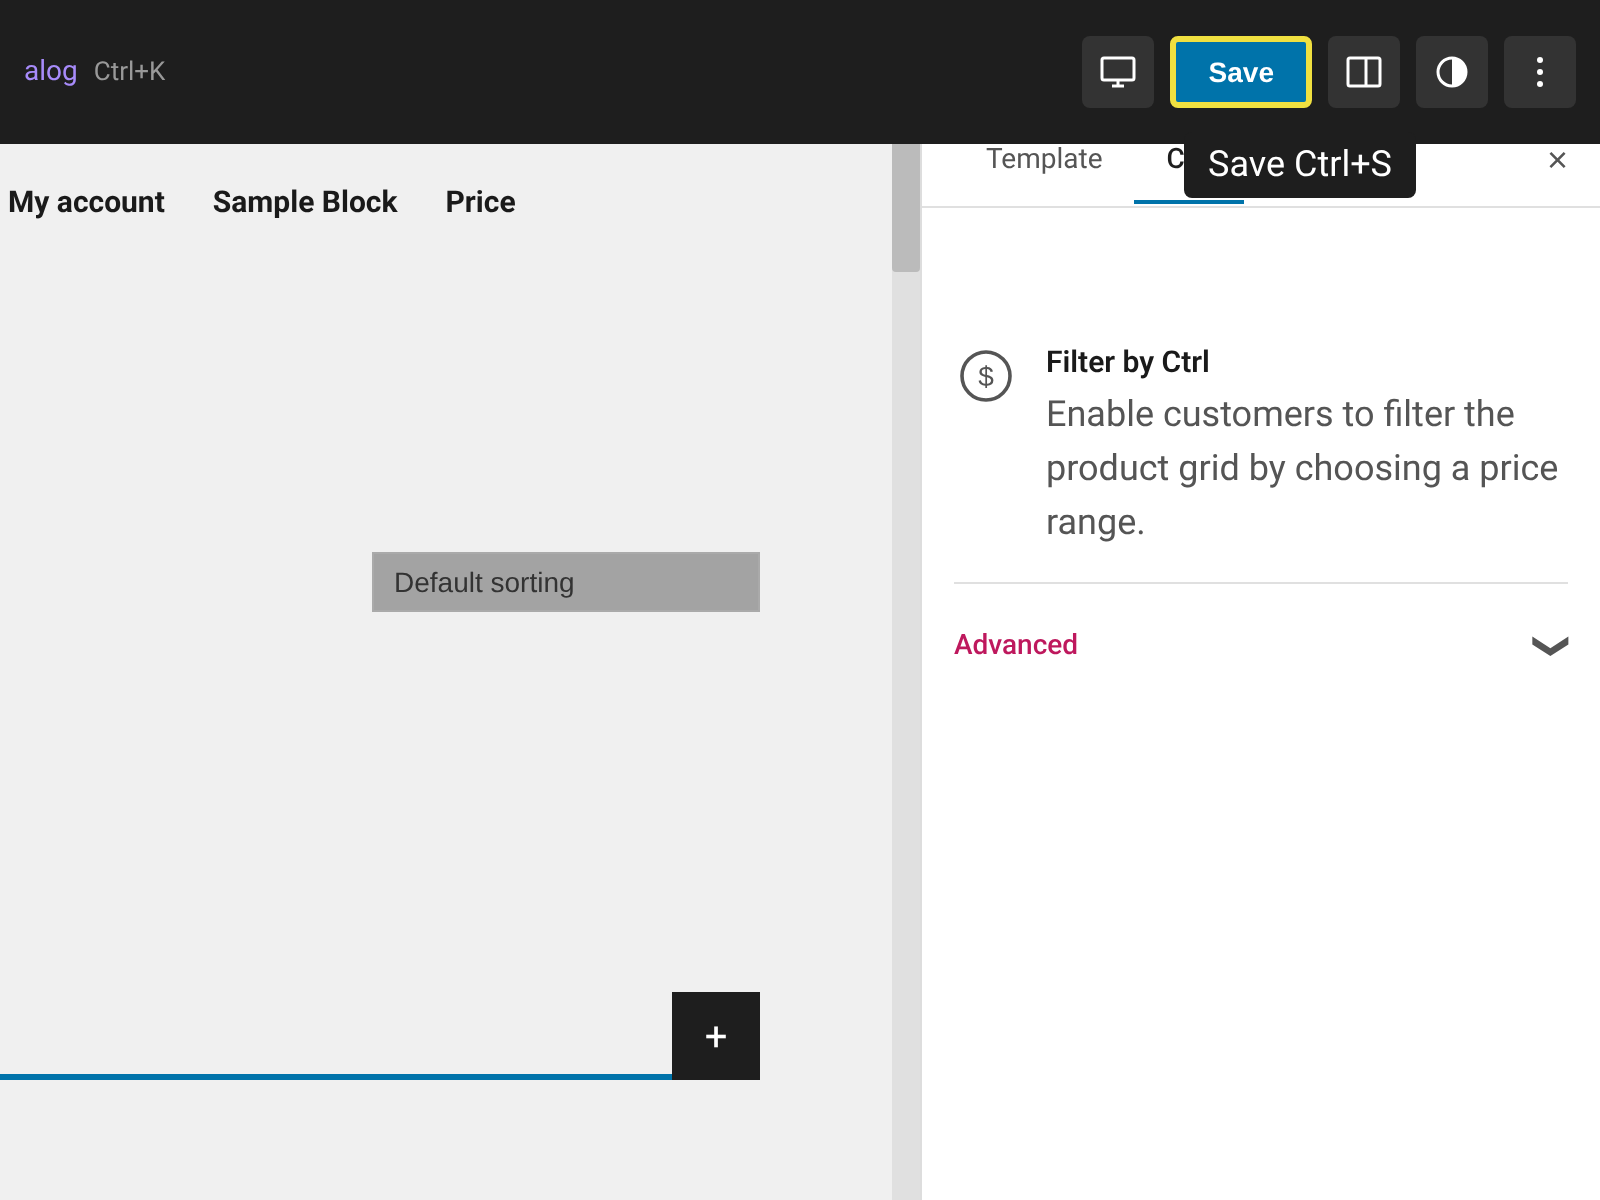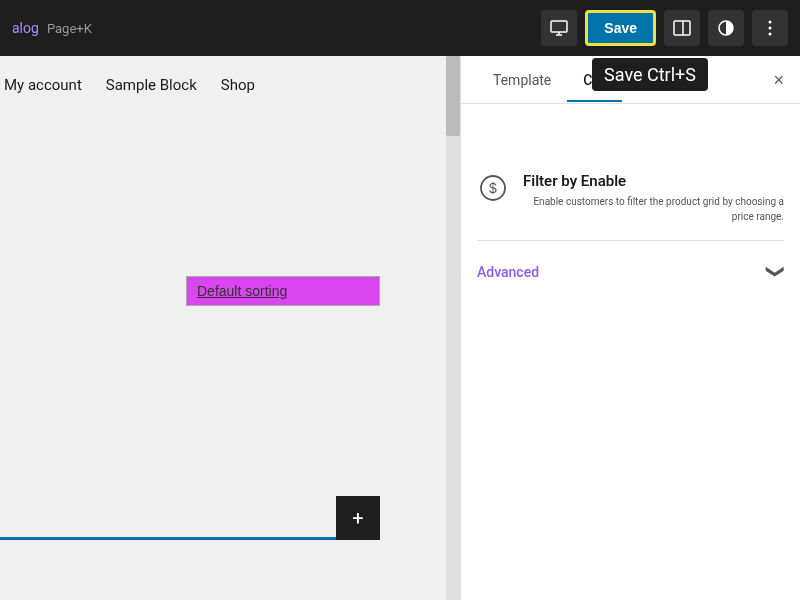--- a/index.html
+++ b/index.html
@@ -11,21 +11,21 @@
       overflow: hidden;
       position: relative;
     }
 
     
     .toolbar {
       position: absolute;
       top: 0;
       left: 0;
       right: 0;
-      height: 56px;
+      height: 72px;
       background: #1e1e1e;
       display: flex;
       align-items: center;
       justify-content: space-between;
       padding: 0 12px;
       z-index: 100;
     }
 
     .toolbar-left {
       display: flex;
@@ -130,42 +130,42 @@
       left: 0;
       right: 14px;
       display: flex;
       align-items: center;
       gap: 24px;
       padding: 0 0 0 4px;
     }
 
     .nav-item {
       font-size: 15px;
-      font-weight: 400;
+      font-weight: 700;
       color: #1a1a1a;
       cursor: pointer;
+      margin-top: 16px;
     }
 
     
     .sorting-container {
       position: absolute;
       top: 220px;
       right: 80px;
     }
 
     .sorting-select {
       border: 1px solid #aaa;
-      background: #d946ef;
+      background: #a3a3a3;
       padding: 6px 28px 6px 10px;
       font-size: 14px;
       color: #333;
       appearance: none;
       cursor: pointer;
       min-width: 140px;
-      text-decoration: underline;
     }
 
     
     .blue-line-container {
       position: absolute;
       bottom: 60px;
       left: 0;
       right: 80px;
       height: 44px;
       display: flex;
@@ -274,59 +274,58 @@
     }
 
     .block-text h3 {
       font-size: 15px;
       font-weight: 600;
       color: #1a1a1a;
       margin-bottom: 4px;
     }
 
     .block-text p {
-      font-size: 10px;
+      font-size: 18px;
       color: #555;
       line-height: 1.5;
-      text-align: right;
     }
 
     .divider {
       height: 1px;
       background: #e0e0e0;
       margin: 16px 0;
     }
 
     .advanced-row {
       display: flex;
       align-items: center;
       justify-content: space-between;
       cursor: pointer;
       padding: 4px 0;
     }
 
     .advanced-label {
       font-size: 14px;
-      color: #8b5cf6;
+      color: #be185d;
       font-weight: 500;
     }
 
     .chevron-icon {
       font-size: 18px;
       color: #555;
     }
   </style>
 </head>
 <body>
 
 <div class="toolbar">
   <div class="toolbar-left">
     <div class="toolbar-search">
       <span>alog</span>
-      <span class="toolbar-shortcut">Page+K</span>
+      <span class="toolbar-shortcut">Ctrl+K</span>
     </div>
   </div>
   <div class="toolbar-right">
 
     <button class="toolbar-icon-btn">
       <svg width="18" height="16" viewBox="0 0 18 16" fill="none">
         <rect x="1" y="1" width="16" height="11" rx="1" stroke="white" stroke-width="1.5" fill="none"></rect>
         <line x1="6" y1="15" x2="12" y2="15" stroke="white" stroke-width="1.5"></line>
         <line x1="9" y1="12" x2="9" y2="15" stroke="white" stroke-width="1.5"></line>
       </svg>
@@ -364,21 +363,21 @@
 
 <div class="main-area">
 
   <div class="scroll-track">
     <div class="scroll-thumb"></div>
   </div>
 
   <div class="nav-bar">
     <span class="nav-item">My account</span>
     <span class="nav-item">Sample Block</span>
-    <span class="nav-item">Shop</span>
+    <span class="nav-item">Price</span>
   </div>
 
   <div class="sorting-container">
     <select class="sorting-select">
       <option>Default sorting</option>
       <option>Sort by popularity</option>
       <option>Sort by average rating</option>
       <option>Sort by latest</option>
       <option>Sort by price: low to high</option>
       <option>Sort by price: high to low</option>
@@ -413,21 +412,21 @@
   <div class="sidebar-content">
 
     <div class="block-item">
       <div class="block-icon">
         <svg viewBox="0 0 28 28" fill="none" xmlns="http://www.w3.org/2000/svg">
           <circle cx="14" cy="14" r="12" stroke="#555" stroke-width="1.8" fill="none"></circle>
           <text x="14" y="19" text-anchor="middle" font-size="14" fill="#555" font-family="sans-serif">$</text>
         </svg>
       </div>
       <div class="block-text">
-        <h3>Filter by Enable</h3>
+        <h3>Filter by Ctrl</h3>
         <p>Enable customers to filter the product grid by choosing a price range.</p>
       </div>
     </div>
 
     <div class="divider"></div>
 
     <div class="advanced-row">
       <span class="advanced-label">Advanced</span>
       <span class="chevron-icon" style="transform: rotate(90deg); display:inline-block; font-style:normal;">❯</span>
     </div>

